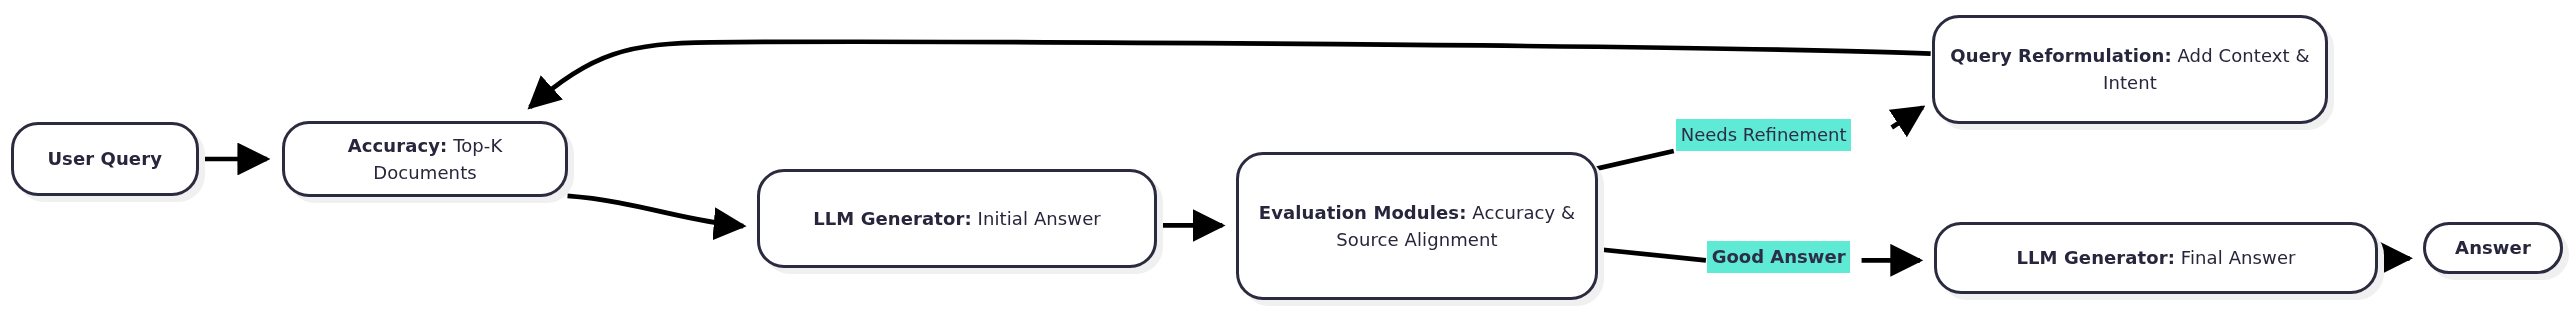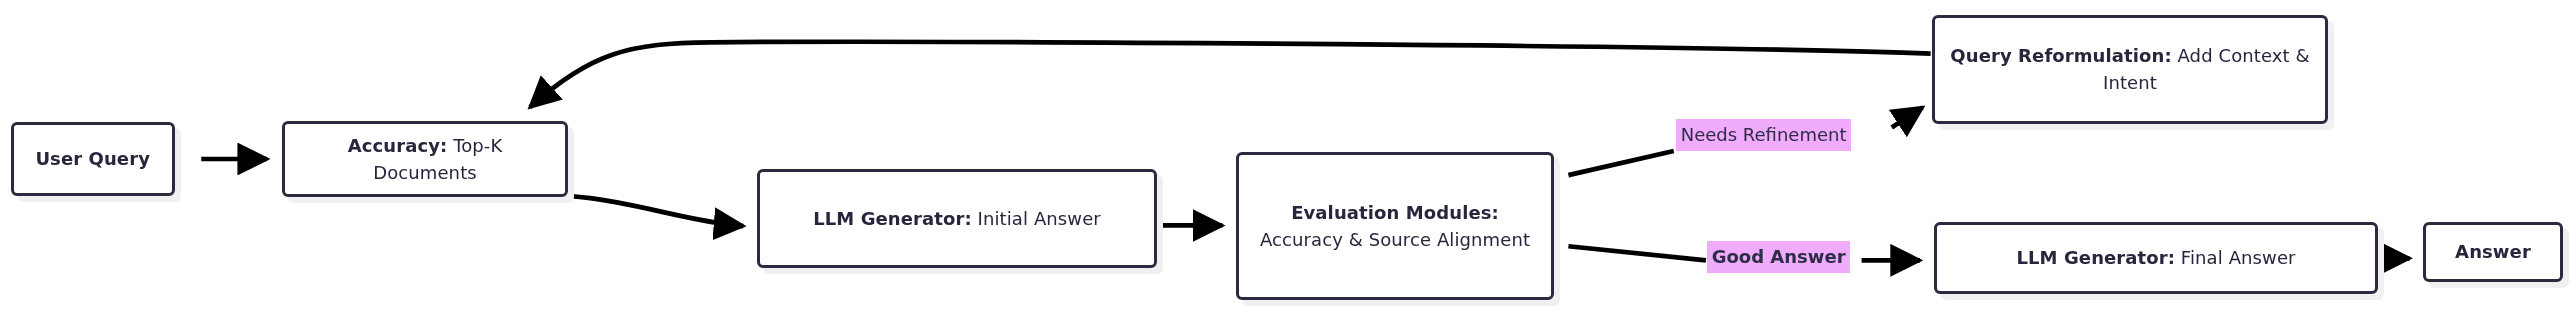--- a/index.html
+++ b/index.html
@@ -22,21 +22,21 @@
     left: 0;
     top: 0;
     width: 2576px;
     height: 316px;
   }
   .node {
     position: absolute;
     box-sizing: border-box;
     background: #ffffff;
     border: 3.4px solid #2b2b40;
-    border-radius: 6px;
+    border-radius: 27px;
     box-shadow: 6px 6px 0 0 #f0f0f0;
     display: flex;
     align-items: center;
     text-align: center;
     color: #27263c;
     z-index: 3;
   }
   .node .txt {
     display: block;
     width: 100%;
@@ -44,21 +44,21 @@
     font-size: 18px;
     letter-spacing: 0.1px;
     padding: 0 10.7px;
     box-sizing: border-box;
   }
   .node .txt b {
     font-weight: 700;
   }
   .edge-label {
     position: absolute;
-    background: #f0abfc;
+    background: #5eead4;
     color: #2e2d47;
     font-size: 18px;
     line-height: 1.1;
     padding: 6px 4.7px 6.7px 4.7px;
     white-space: nowrap;
     z-index: 4;
   }
 </style>
 </head>
 <body>
@@ -96,57 +96,57 @@
 
     <g>
       <path d="M 2878 80 C 2600 68, 1400 60, 1060 63 C 940 64, 880 78, 790 160" stroke="#000000" stroke-width="7" fill="none" marker-end="url(#arrow)"></path>
     </g>
 
     <g>
       <path d="M 3482 385 L 3592 385" stroke="#000000" stroke-width="7" fill="none" marker-end="url(#arrow)"></path>
     </g>
   </svg>
 
-  <div class="node" style="left:10.7px; top:122px; width:164px; height:74px;">
+  <div class="node" style="left:10.7px; top:122px; width:188px; height:74px;">
     <span class="txt">
       <b>User Query</b><span></span>
     </span>
   </div>
 
   <div class="node" style="left:282px; top:121px; width:286px; height:76px;">
     <span class="txt">
       <b>Accuracy:</b><span> Top-K Documents</span>
     </span>
   </div>
 
   <div class="node" style="left:757px; top:169px; width:400px; height:99px;">
     <span class="txt">
       <b>LLM Generator:</b><span> Initial Answer</span>
     </span>
   </div>
 
-  <div class="node" style="left:1236px; top:152px; width:318px; height:148px;">
+  <div class="node" style="left:1236px; top:152px; width:362px; height:148px;">
     <span class="txt">
       <b>Evaluation Modules:</b><span> Accuracy &amp; Source Alignment</span>
     </span>
   </div>
 
   <div class="node" style="left:1932px; top:14.8px; width:396px; height:109px;">
     <span class="txt">
       <b>Query Reformulation:</b><span> Add Context &amp; Intent</span>
     </span>
   </div>
 
   <div class="node" style="left:1934px; top:222px; width:444px; height:72px;">
     <span class="txt">
       <b>LLM Generator:</b><span> Final Answer</span>
     </span>
   </div>
 
-  <div class="node" style="left:2423px; top:222px; width:140px; height:60px;">
+  <div class="node" style="left:2423px; top:222px; width:140px; height:52px;">
     <span class="txt">
       <b>Answer</b><span></span>
     </span>
   </div>
 
   <div class="edge-label" style="left:1676px; top:119px;">Needs Refinement</div>
 
   <div class="edge-label" style="left:1707px; top:241px;font-weight:bold;">Good Answer</div>
 
 </div>

